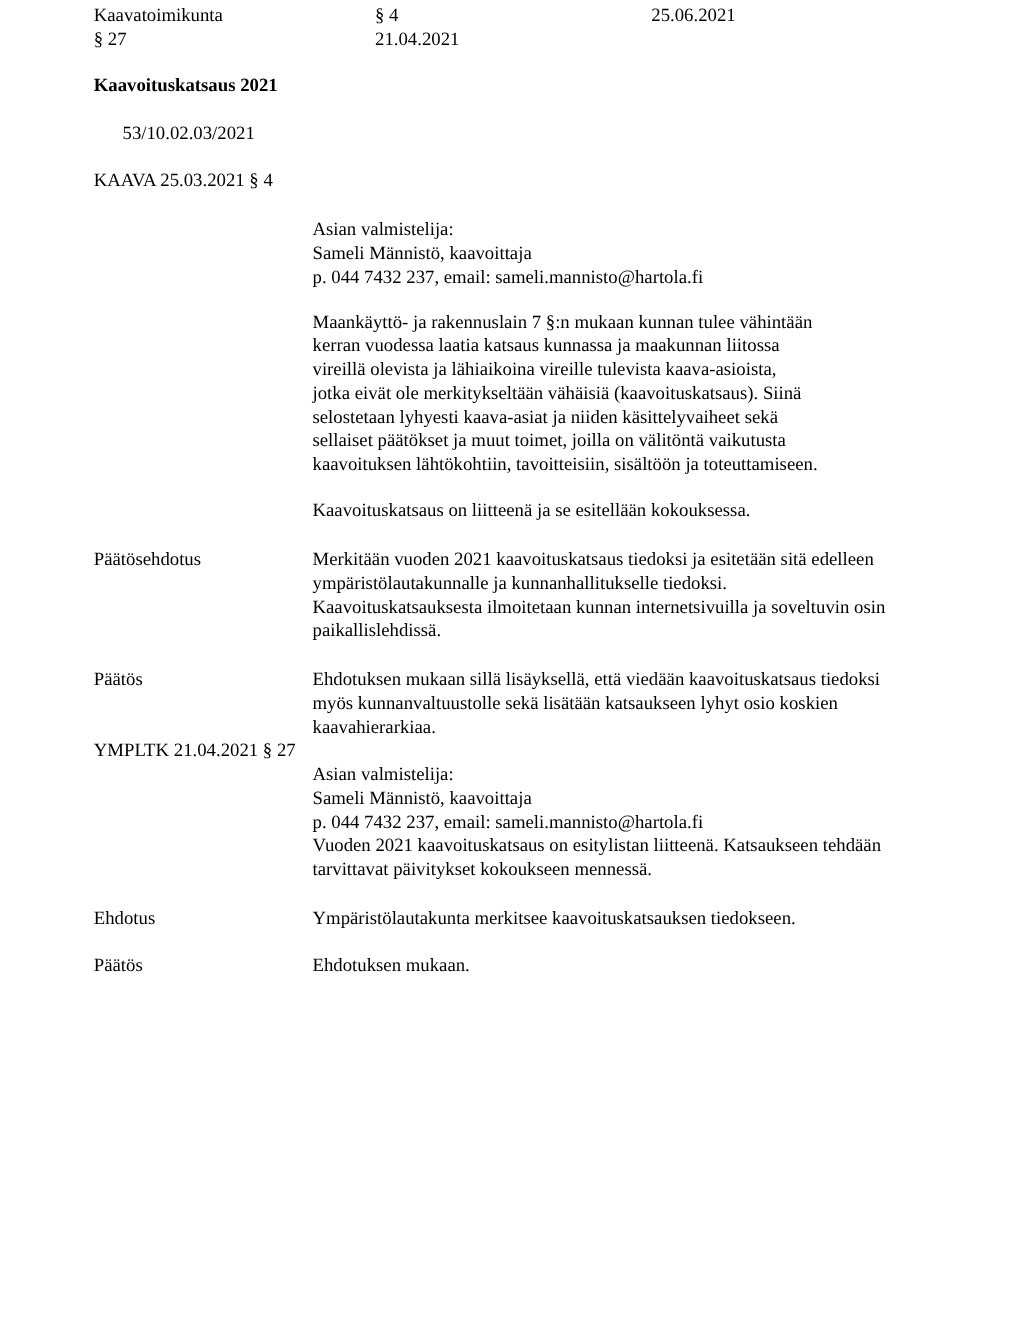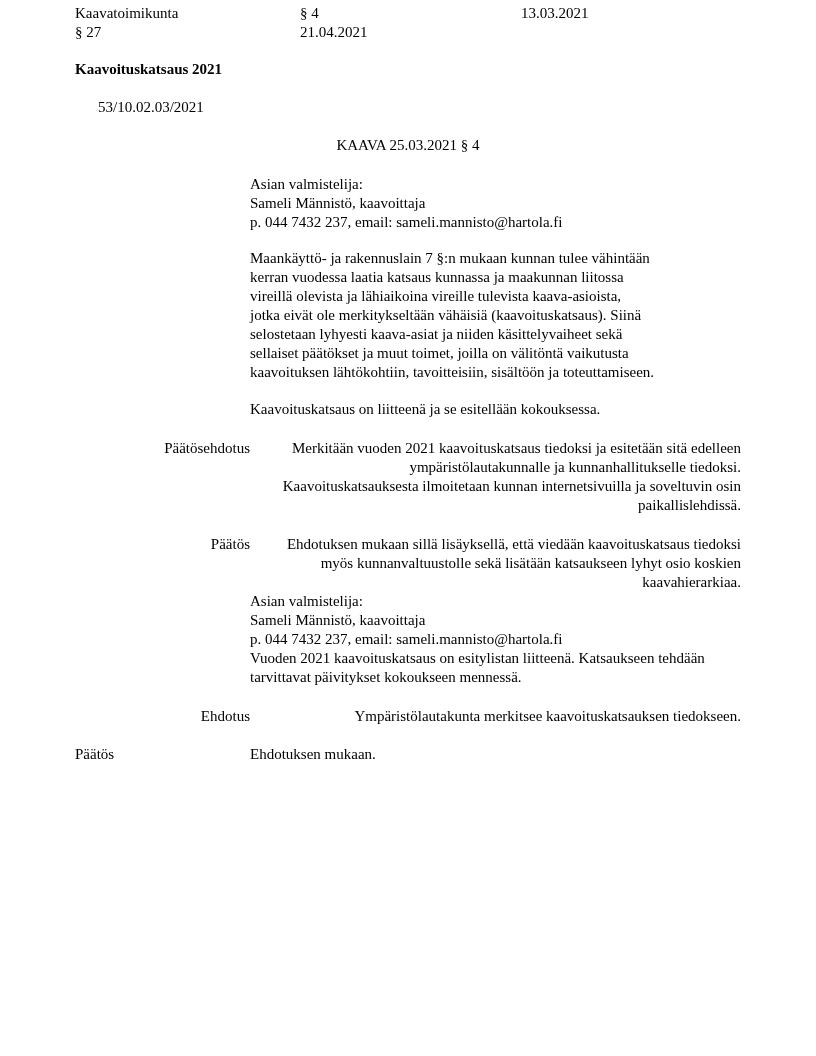--- a/index.html
+++ b/index.html
@@ -22,46 +22,46 @@
     grid-template-columns: 225px 221px 1fr;
     white-space: pre;
   }
   .doc-title {
     margin: 18px 0 0 0;
     font-size: 15px;
     font-weight: bold;
     white-space: pre;
   }
   .case-number { margin-top: 19px; white-space: pre; margin-left: 23px; }
-  .section-heading { margin-top: 19px; white-space: pre; text-align: center; }
+  .section-heading { margin-top: 19px; white-space: pre; }
   .indent { margin-left: 175px; }
   .lines { white-space: pre-line; }
   .preparer { margin-top: 20px; }
   .body-par { margin-top: 17px; }
   .attachment-note { margin-top: 18px; white-space: pre; }
   .label-row {
     display: grid;
     grid-template-columns: 175px 1fr;
     align-items: start;
   }
-  .mt20 { margin-top: 20px; text-align: right; }
+  .mt20 { margin-top: 20px; }
   .mt19 { margin-top: 19px; }
   .mt18 { }
   .mt0  { margin-top: 0; }
   .row-label { white-space: pre; }
 </style>
 </head>
 <body>
 
 <div class="page">
 
   <div class="header-row">
     <span class="row-label">Kaavatoimikunta</span>
     <span>§ 4</span>
-    <span>13.03.2021</span>
+    <span>25.06.2021</span>
   </div>
   <div class="header-row">
     <span>§ 27</span>
     <span>21.04.2021</span>
   </div>
 
   <div class="doc-title">Kaavoituskatsaus 2021</div>
 
   <div class="case-number">53/10.02.03/2021</div>
 
@@ -89,20 +89,21 @@
 paikallislehdissä.</span>
   </div>
 
   <div class="label-row mt20">
     <span class="row-label">Päätös</span>
     <span class="lines">Ehdotuksen mukaan sillä lisäyksellä, että viedään kaavoituskatsaus tiedoksi
 myös kunnanvaltuustolle sekä lisätään katsaukseen lyhyt osio koskien
 kaavahierarkiaa.</span>
   </div>
 
+  <div class="section-heading mt0" style="margin-top:0;">YMPLTK 21.04.2021 § 27</div>
 
   <div class="indent lines">Asian valmistelija:
 Sameli Männistö, kaavoittaja
 p. 044 7432 237, email: sameli.mannisto@hartola.fi</div>
 
   <div class="indent mt18 lines">Vuoden 2021 kaavoituskatsaus on esitylistan liitteenä. Katsaukseen tehdään
 tarvittavat päivitykset kokoukseen mennessä.</div>
 
   <div class="label-row mt20">
     <span class="row-label">Ehdotus</span>

